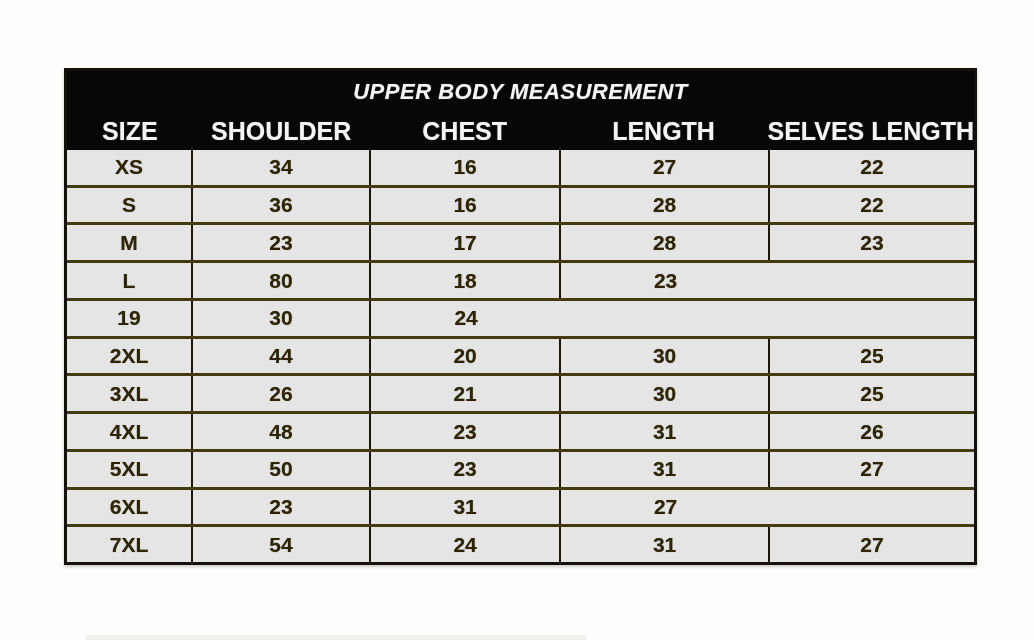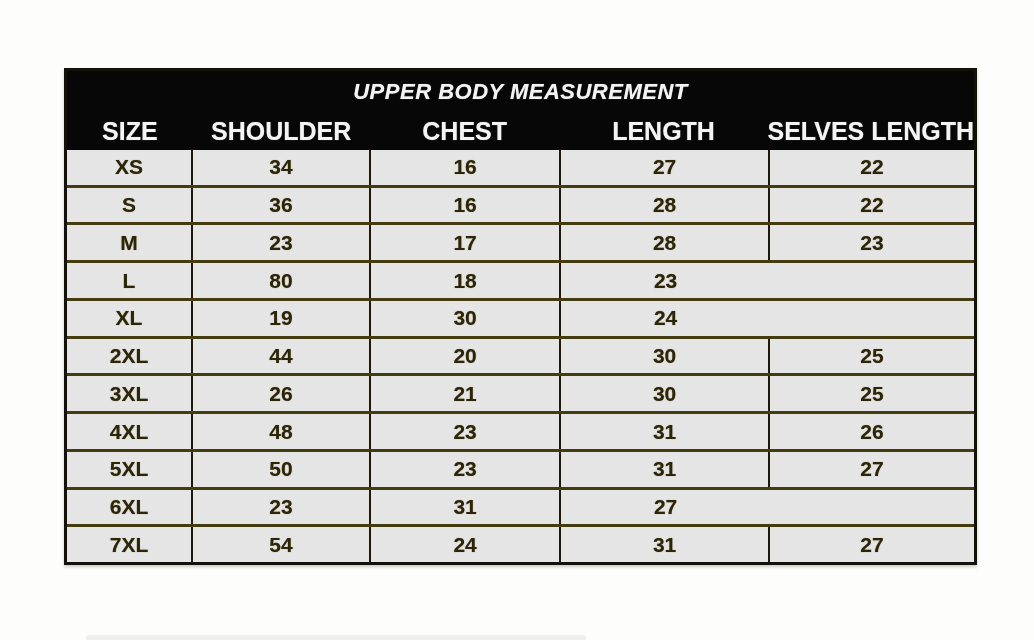--- a/index.html
+++ b/index.html
@@ -145,21 +145,20 @@
     </div>
 
     <div class="row">
       <div class="cell">L</div>
       <div class="cell">80</div>
       <div class="cell">18</div>
       <div class="cell">23</div>
     </div>
 
     <div class="row">
-      <div class="cell">XL</div>
       <div class="cell">19</div>
       <div class="cell">30</div>
       <div class="cell">24</div>
     </div>
 
     <div class="row">
       <div class="cell">2XL</div>
       <div class="cell">44</div>
       <div class="cell">20</div>
       <div class="cell">30</div>

